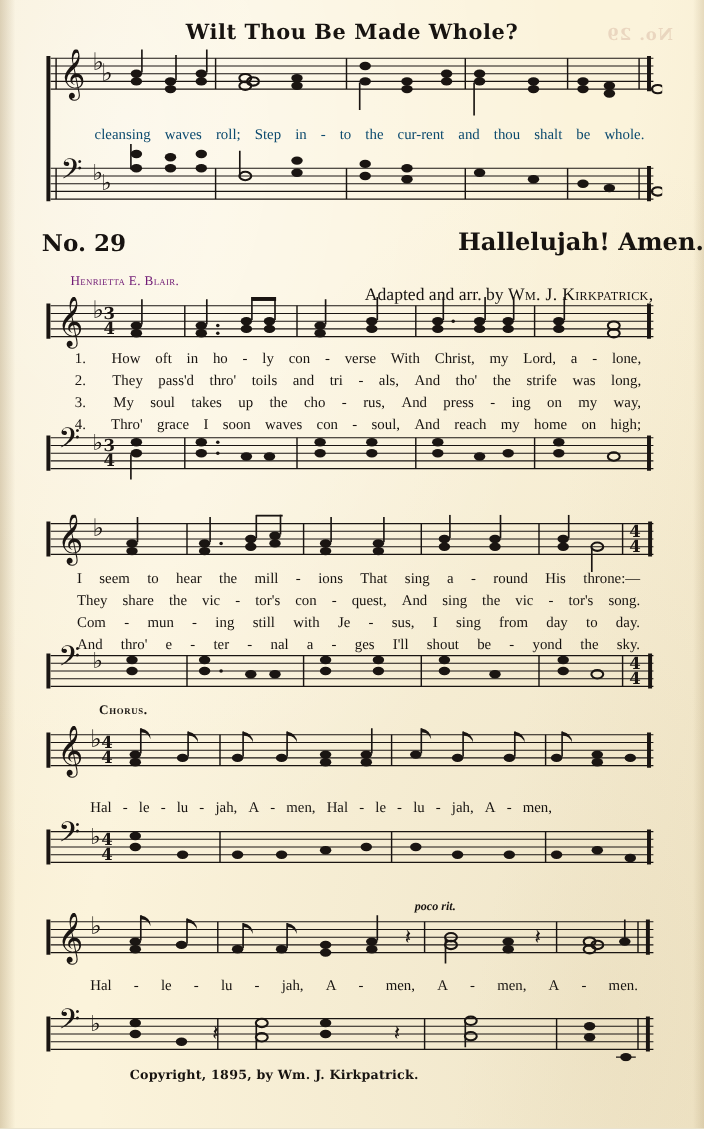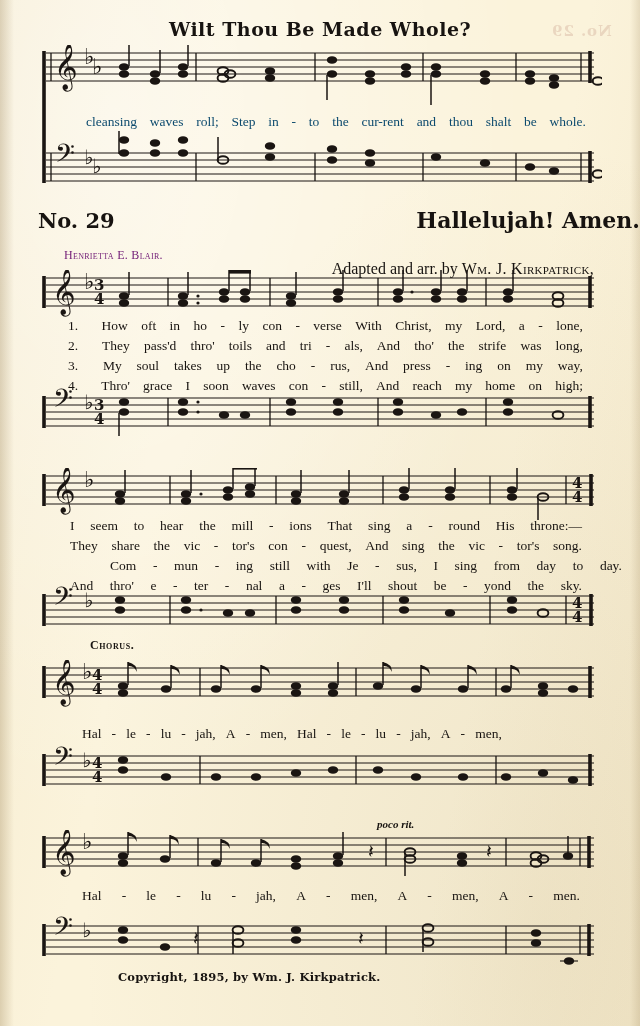--- a/index.html
+++ b/index.html
@@ -471,21 +471,21 @@
 
   <div class="lyric-row" style="left:68px; top:378px; width:515px; justify-content:space-between;">
     <span class="num">4.</span>
     <span class="syl">Thro'</span>
     <span class="syl">grace</span>
     <span class="syl">I</span>
     <span class="syl">soon</span>
     <span class="syl">waves</span>
     <span class="syl">con</span>
     <span class="syl">-</span>
-    <span class="syl">still,</span>
+    <span class="syl">soul,</span>
     <span class="syl">And</span>
     <span class="syl">reach</span>
     <span class="syl">my</span>
     <span class="syl">home</span>
     <span class="syl">on</span>
     <span class="syl">high;</span>
   </div>
 
   <div class="system" style="left:38px; top:468px;">
     <svg width="564" height="175" viewBox="0 0 564 175">
@@ -619,21 +619,21 @@
     <span class="syl">quest,</span>
     <span class="syl">And</span>
     <span class="syl">sing</span>
     <span class="syl">the</span>
     <span class="syl">vic</span>
     <span class="syl">-</span>
     <span class="syl">tor's</span>
     <span class="syl">song.</span>
   </div>
 
-  <div class="lyric-row" style="left:70px; top:558px; width:512px; justify-content:space-between;margin-left:40px;">
+  <div class="lyric-row" style="left:70px; top:558px; width:512px; justify-content:space-between;">
     <span class="syl">Com</span>
     <span class="syl">-</span>
     <span class="syl">mun</span>
     <span class="syl">-</span>
     <span class="syl">ing</span>
     <span class="syl">still</span>
     <span class="syl">with</span>
     <span class="syl">Je</span>
     <span class="syl">-</span>
     <span class="syl">sus,</span>

